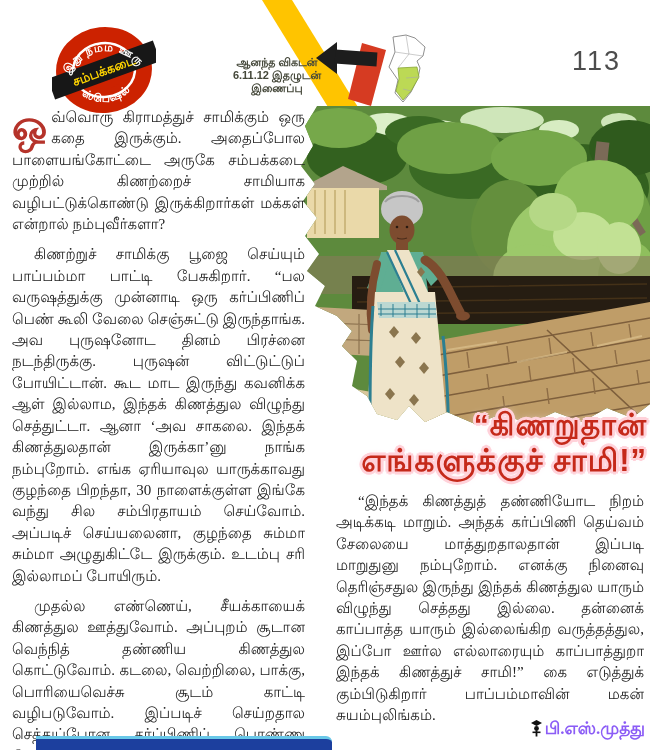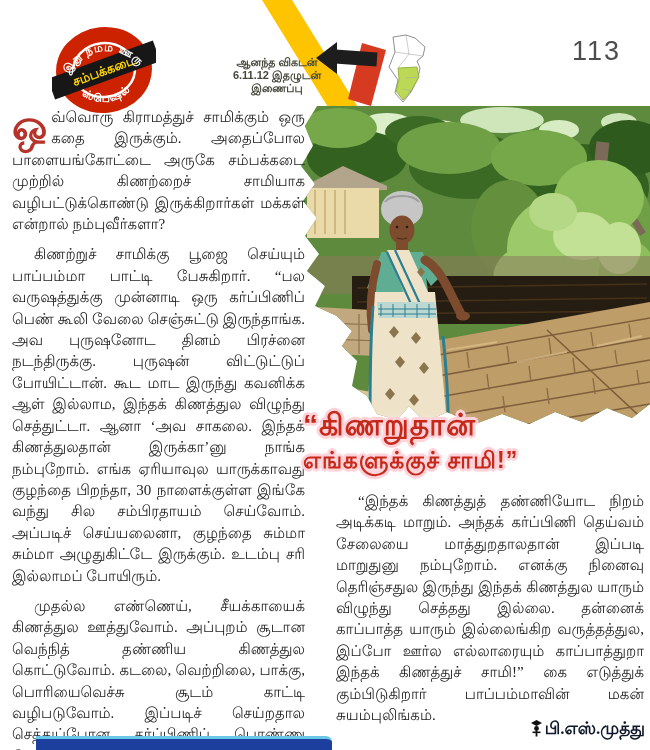--- a/index.html
+++ b/index.html
@@ -11,57 +11,57 @@
   
   .logo-wrap{position:absolute;left:52px;top:24px;width:104px;height:92px;}
   .ribbon-wrap{position:absolute;left:240px;top:0;width:200px;height:112px;}
   .edition-note{
     position:absolute;left:232px;top:56px;width:90px;text-align:center;
     font-family:"Liberation Sans",sans-serif;font-size:11px;line-height:13px;
     color:#45483a;font-weight:bold;
   }
   .map-wrap{position:absolute;left:384px;top:34px;width:44px;height:72px;}
   .page-number{
-    position:absolute;left:572px;top:36px;width:60px;
+    position:absolute;left:572px;top:46px;width:60px;
     font-family:"Liberation Sans",sans-serif;font-size:27px;color:#4d4d4d;
     letter-spacing:2px;
   }
   
   .photo-wrap{position:absolute;left:297px;top:106px;width:353px;height:340px;}
   
   .headline{
-    position:absolute;left:303px;top:408px;width:344px;text-align:left;
+    position:absolute;left:303px;top:408px;width:344px;text-align:right;
     font-family:"Liberation Sans",sans-serif;font-weight:bold;color:#c5291a;
     z-index:5;
     text-shadow:
       -2px -2px 0 #ffd2da, 2px -2px 0 #ffd2da,
       -2px  2px 0 #ffd2da, 2px  2px 0 #ffd2da,
       -3px  0   0 #ffd2da, 3px  0   0 #ffd2da,
        0   -3px 0 #ffd2da, 0    3px 0 #ffd2da,
        0    0   9px #ffe9ef;
   }
   .headline .hl1{font-size:30px;line-height:34px;letter-spacing:1px;}
-  .headline .hl2{font-size:23px;line-height:37px;letter-spacing:1px;}
+  .headline .hl2{font-size:31px;line-height:37px;letter-spacing:1px;}
   
   .col{
     position:absolute;font-size:15px;line-height:21.4px;text-align:justify;
     color:#222;
   }
   .col p{margin:0 0 9px 0;}
   .col p.indent{text-indent:22px;}
   .col-left{left:12px;top:107px;width:293px;}
   .col-right{left:336px;top:491px;width:308px;}
   .dropcap{
     float:left;color:#b5332a;font-size:42px;line-height:34px;
     font-weight:bold;padding:2px 4px 0 0;font-family:"Liberation Serif",serif;
   }
   
   .byline{
     position:absolute;left:440px;top:719px;width:205px;text-align:right;
-    font-size:17px;font-weight:bold;color:#0f172a;
+    font-size:17px;font-weight:bold;color:#8b5cf6;
     font-family:"Liberation Serif",serif;
   }
   .byline svg{vertical-align:-3px;margin-right:2px;}
   
   .blue-box{
     position:absolute;left:36px;top:736px;width:296px;height:16px;
     background:#1c3f9e;border-top:3px solid #69c8e8;border-radius:0 6px 0 0;
   }
 </style>
 </head>

